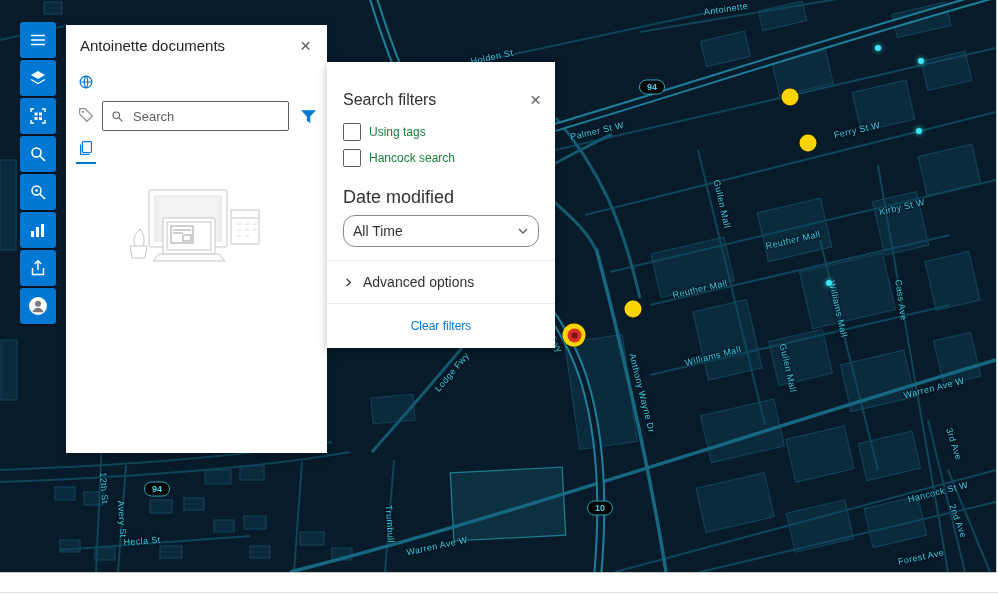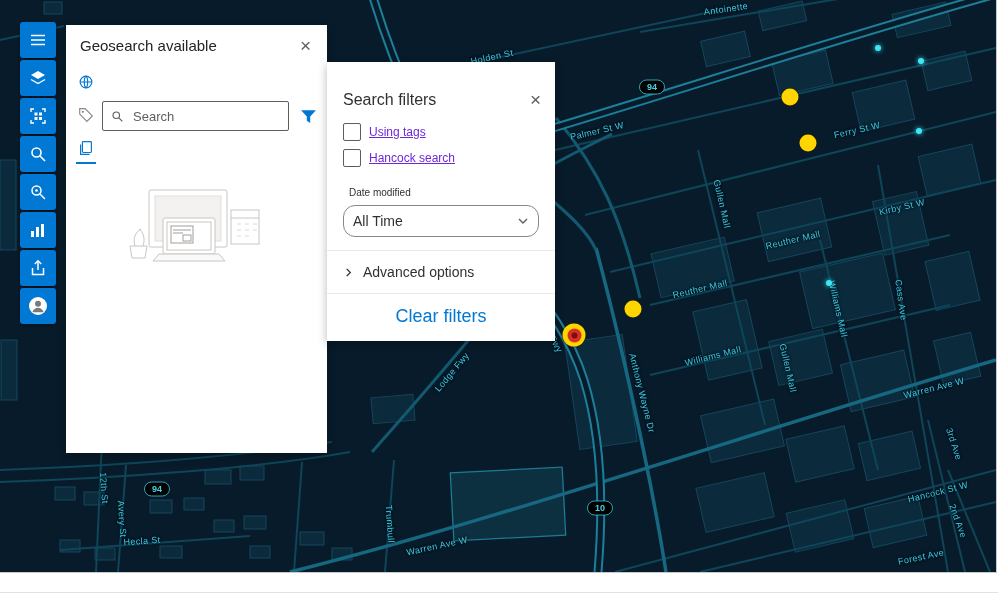--- a/index.html
+++ b/index.html
@@ -69,31 +69,31 @@
   .funnel-btn{background:none;border:none;cursor:pointer;padding:2px;}
   .funnel-btn svg{width:17px;height:17px;display:block;}
   .empty-state{text-align:center;margin-top:28px;}
   .empty-text{font-size:13px;color:#323130;margin-top:16px;}
   
   .flt{left:327px;top:62px;width:228px;}
   .flt-header{display:flex;justify-content:space-between;align-items:center;padding:26px 6px 8px 16px;}
   .flt-title{font-size:16px;color:#323130;}
   .chk-row{display:flex;align-items:center;gap:8px;padding:4px 16px;cursor:pointer;}
   .chk-box{width:16px;height:16px;border:1px solid #605e5c;border-radius:2px;background:#fff;flex:0 0 auto;}
-  .chk-label{font-size:12px;color:#6d28d9;text-decoration:underline;}
-  .section-label{font-size:10px;color:#323130;padding:16px 16px 7px;margin-left:6px;}
+  .chk-label{font-size:12px;color:#15803d;}
+  .section-label{font-size:18px;color:#323130;padding:16px 16px 7px;}
   .select{
     margin:0 16px;border:1px solid #8a8886;border-radius:12px;height:30px;
     display:flex;align-items:center;justify-content:space-between;padding:0 9px;
     font-size:14px;color:#323130;cursor:pointer;background:#fff;
   }
   .divider{height:1px;background:#edebe9;margin-top:13px;}
   .advanced{display:flex;align-items:center;gap:9px;padding:13px 16px;font-size:14px;color:#323130;cursor:pointer;}
   .clear-row{text-align:center;padding:12px 0 14px;}
-  .clear-link{font-size:18px;color:#0078D4;cursor:pointer;text-decoration:none;}
+  .clear-link{font-size:12px;color:#0078D4;cursor:pointer;text-decoration:none;}
   .bottom-divider{position:absolute;left:0;right:0;bottom:2px;height:1px;background:#e2e2e2;}
 </style>
 </head>
 <body>
 
 <div class="map">
   <svg class="vector" width="996" height="572" viewBox="0 0 996 572">
     <rect x="0" y="0" width="996" height="572" fill="#081B2A"></rect>
 
     <g fill="#0B2A3C" stroke="#14465C" stroke-width="1">
@@ -301,21 +301,21 @@
           <circle cx="10" cy="10" r="9" fill="#fff"></circle>
           <circle cx="10" cy="7.8" r="3" fill="#7a7a7a"></circle>
           <path d="M4.3 16.3c1.1-3 3.2-4.5 5.7-4.5s4.6 1.5 5.7 4.5" fill="#7a7a7a"></path>
         </svg>
       </span>
     </button>
   </div>
 
 <div class="panel geo">
   <div class="geo-header">
-    <span class="geo-title">Geosearch available</span>
+    <span class="geo-title">Antoinette documents</span>
     <button class="close-btn">
       <span>×</span>
     </button>
   </div>
   <div class="geo-content">
     <div class="toolstrip">
         <button class="tool-btn"><span><svg viewBox="0 0 20 20" fill="none" stroke="#0078D4" stroke-width="1.3">
               <circle cx="10" cy="10" r="6.5"></circle>
               <path d="M3.5 10h13M10 3.5c2.5 2 2.5 11 0 13-2.5-2-2.5-11 0-13z"></path>
             </svg></span></button>

